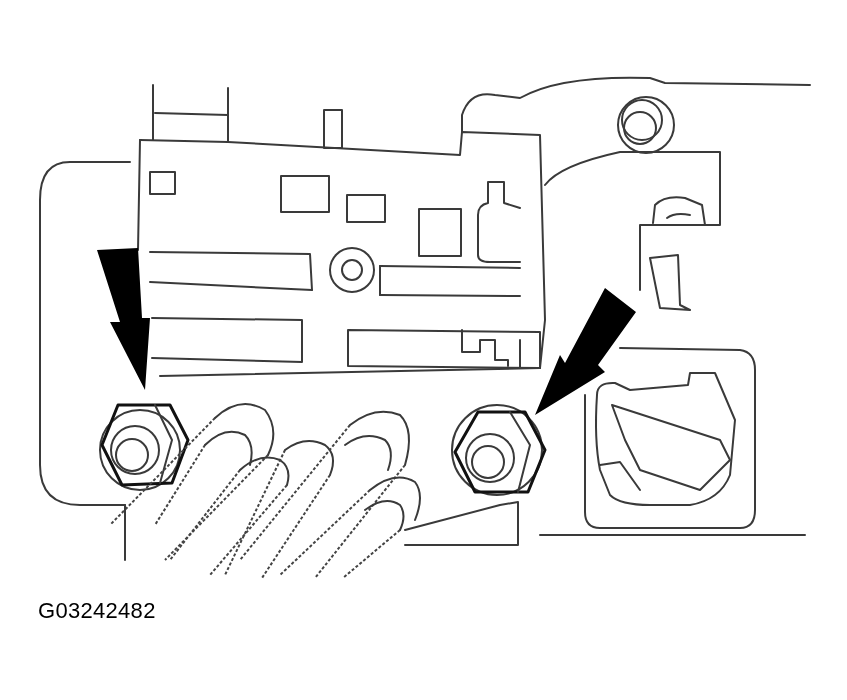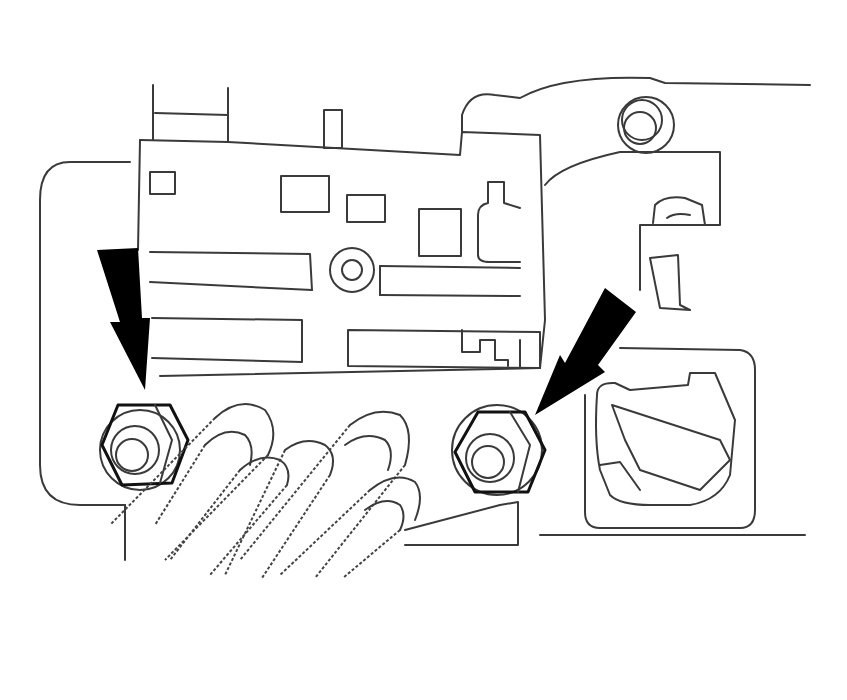--- a/index.html
+++ b/index.html
@@ -123,13 +123,14 @@
     </g>
 
     <g>
       <path class="arrow" d="M97 250 L138 248 L142 318 L150 318 L145 390 L110 322 L120 322 Z"></path>
     </g>
     <g>
       <path class="arrow" d="M605 288 L636 312 L598 365 L605 372 L535 415 L560 355 L565 363 Z"></path>
     </g>
   </svg>
 
+  <div class="caption">G03242482</div>
 </div>
 
 </body></html>

